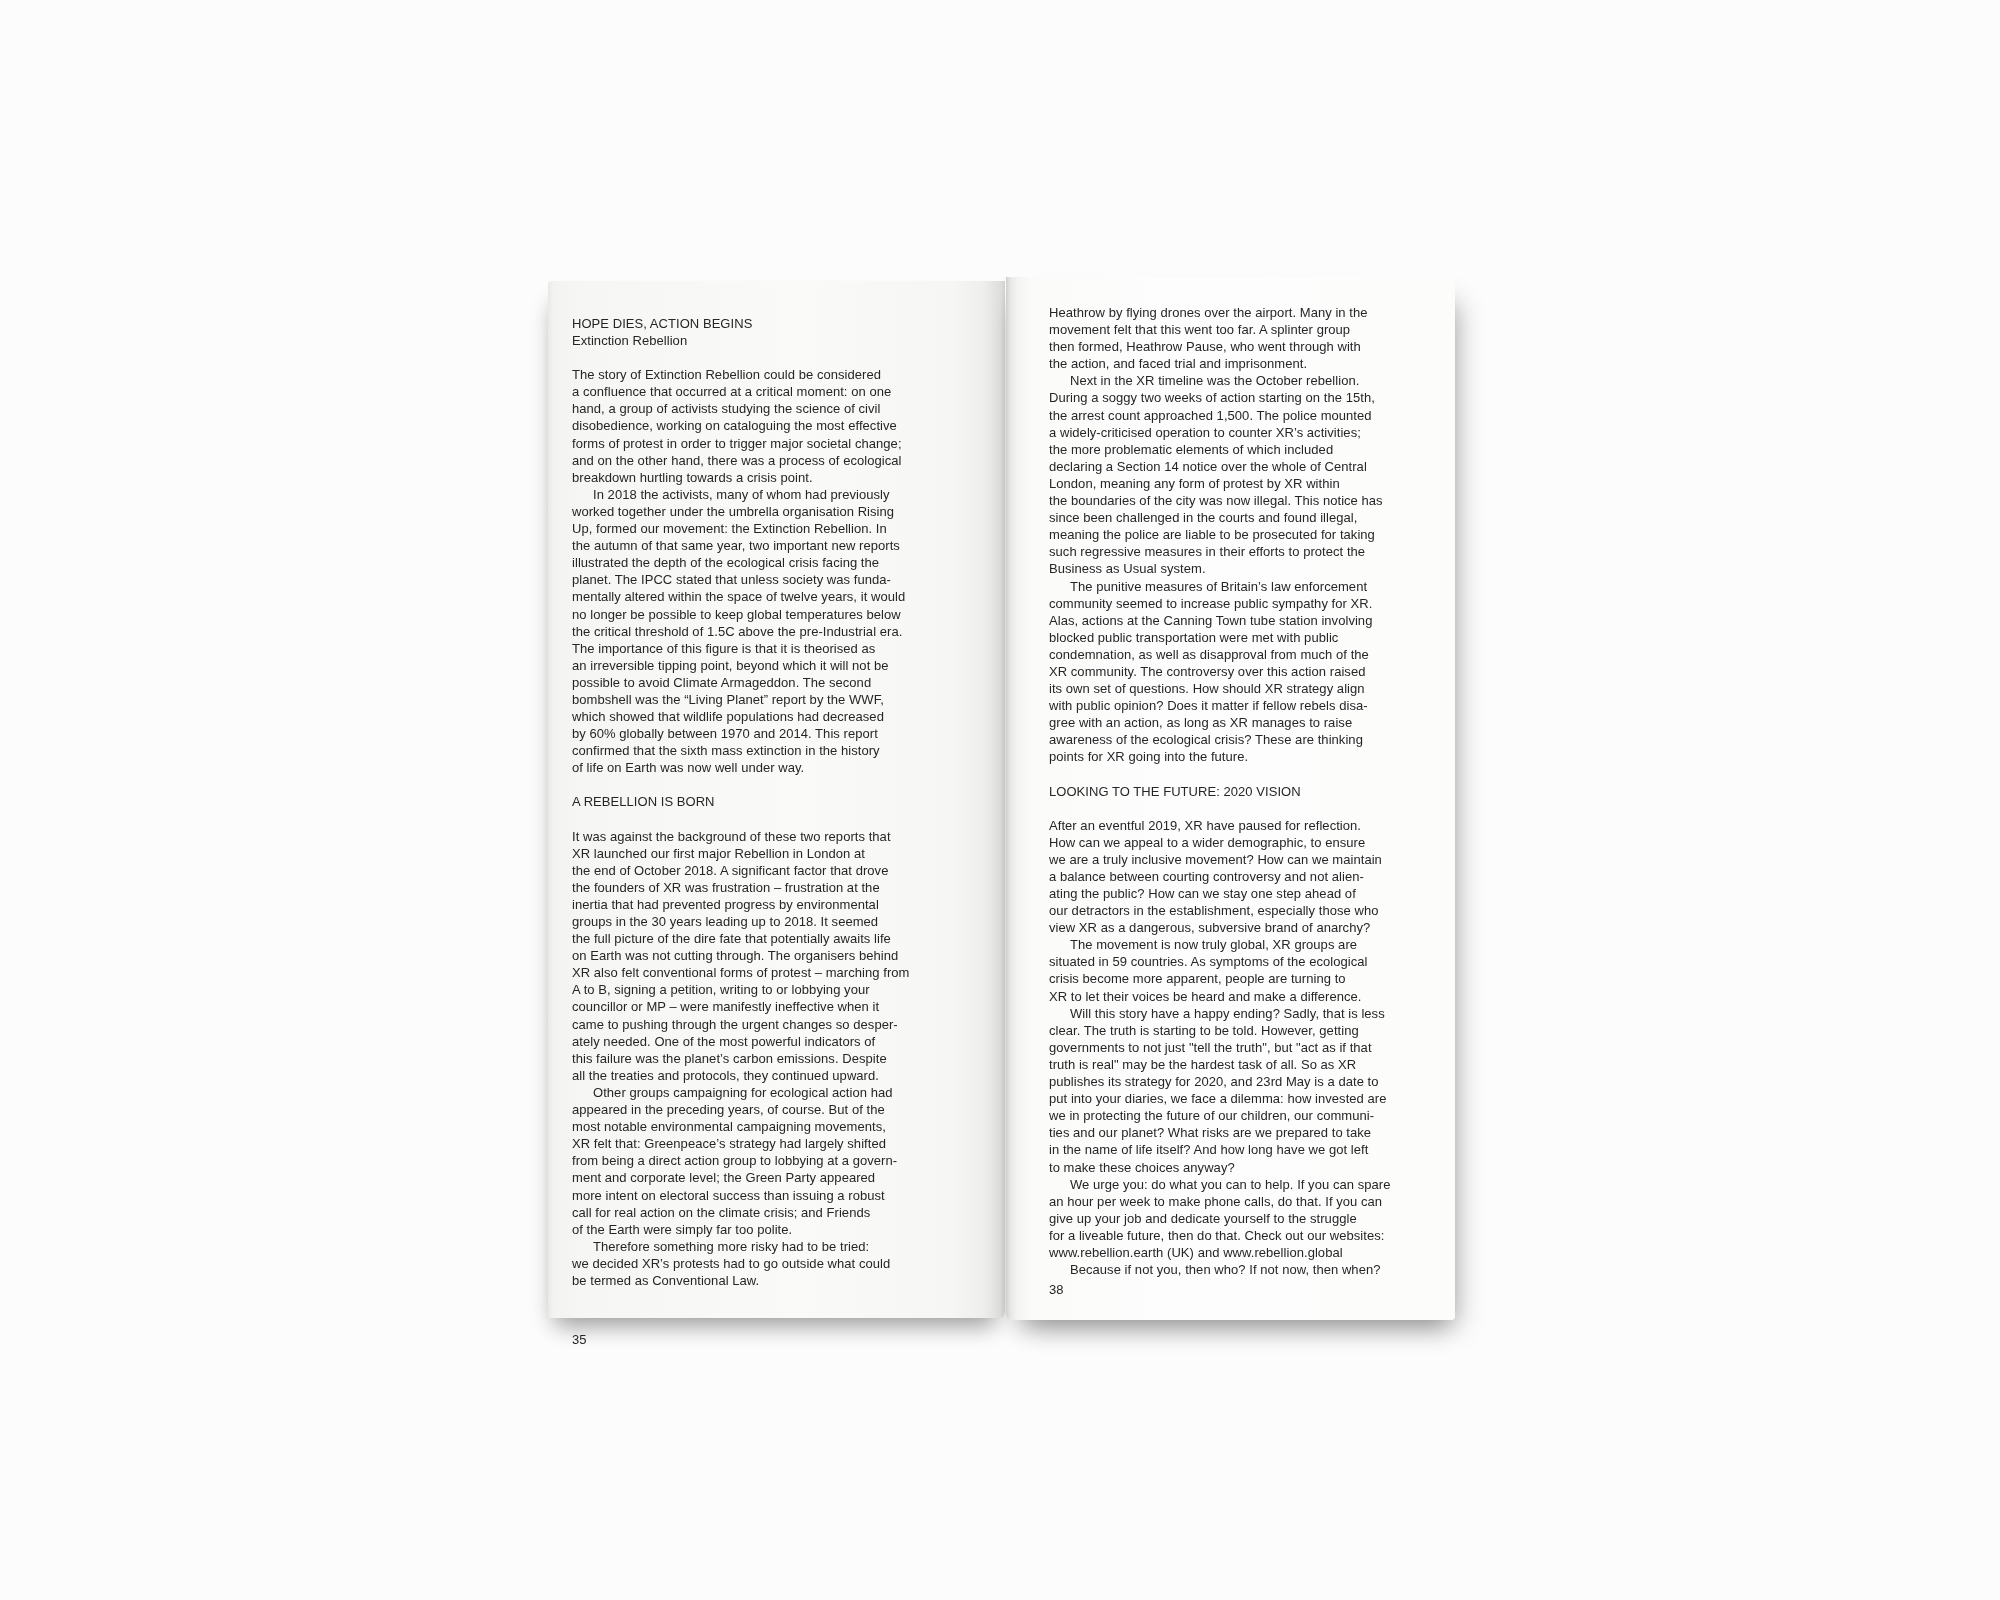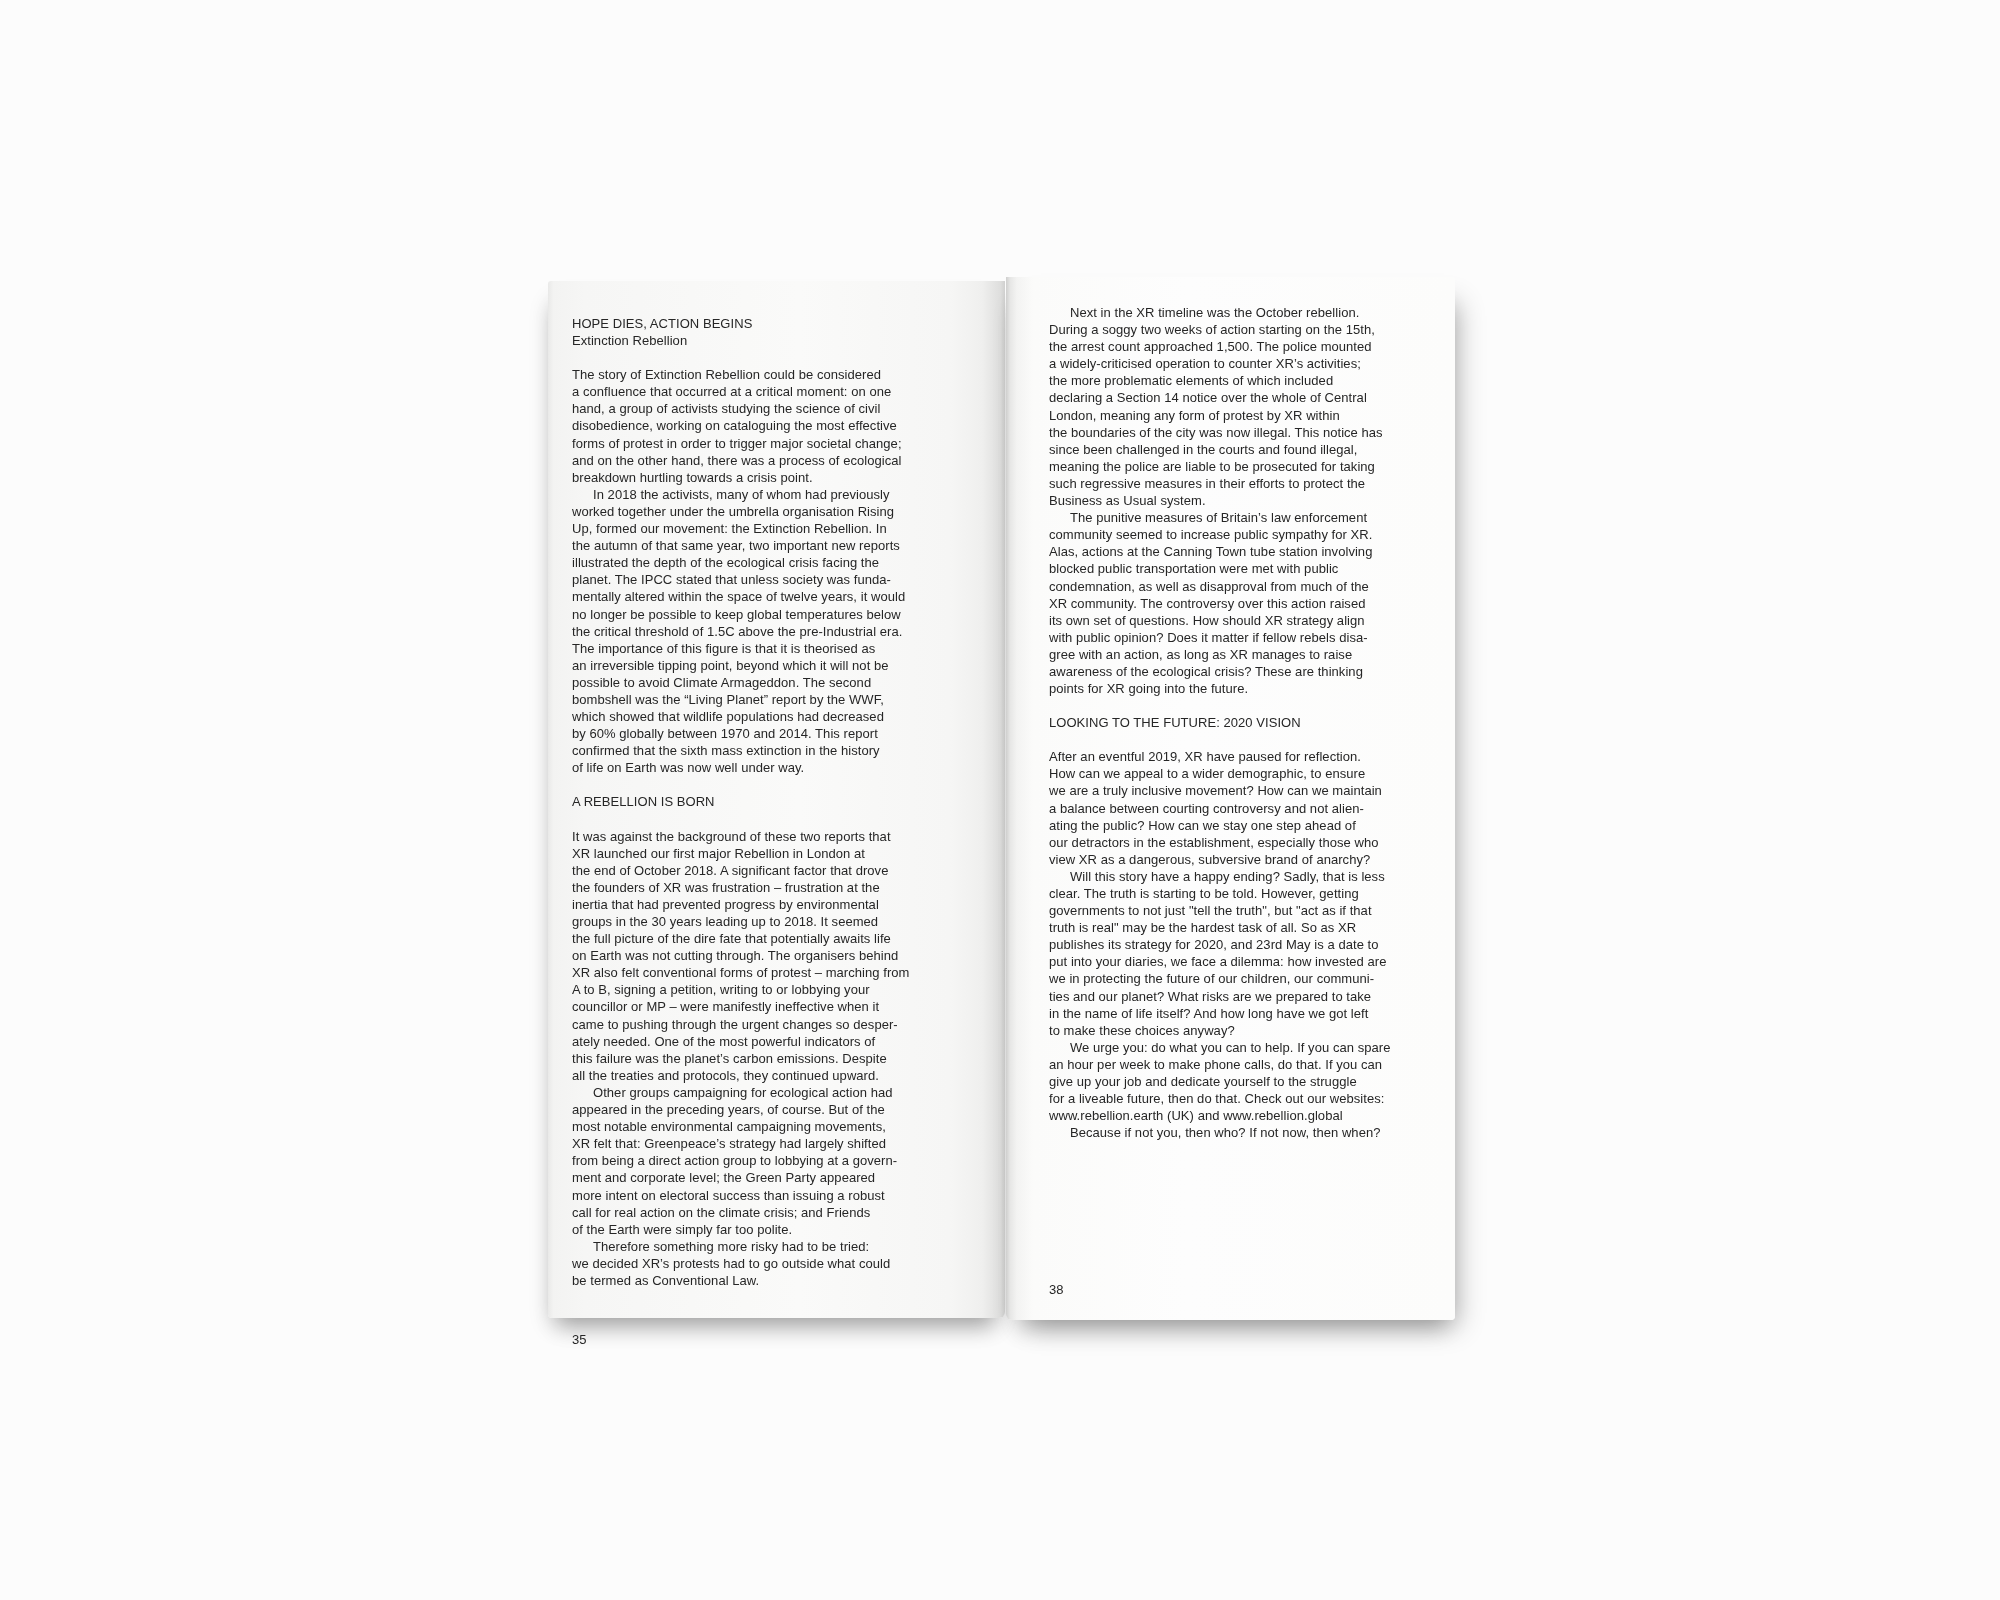--- a/index.html
+++ b/index.html
@@ -128,20 +128,24 @@
 of the Earth were simply far too polite.</p>
       <p class="para indent">Therefore something more risky had to be tried:
 we decided XR’s protests had to go outside what could
 be termed as Conventional Law.</p>
     </div>
     <div class="page-number">35</div>
   </div>
 
   <div class="page page-right">
     <div class="content content-right">
+      <p class="para">Heathrow by flying drones over the airport. Many in the
+movement felt that this went too far. A splinter group
+then formed, Heathrow Pause, who went through with
+the action, and faced trial and imprisonment.</p>
       <p class="para indent">Next in the XR timeline was the October rebellion.
 During a soggy two weeks of action starting on the 15th,
 the arrest count approached 1,500. The police mounted
 a widely-criticised operation to counter XR’s activities;
 the more problematic elements of which included
 declaring a Section 14 notice over the whole of Central
 London, meaning any form of protest by XR within
 the boundaries of the city was now illegal. This notice has
 since been challenged in the courts and found illegal,
 meaning the police are liable to be prosecuted for taking
@@ -159,20 +163,24 @@
 awareness of the ecological crisis? These are thinking
 points for XR going into the future.</p>
       <div class="subhead">LOOKING TO THE FUTURE: 2020 VISION</div>
       <p class="para">After an eventful 2019, XR have paused for reflection.
 How can we appeal to a wider demographic, to ensure
 we are a truly inclusive movement? How can we maintain
 a balance between courting controversy and not alien-
 ating the public? How can we stay one step ahead of
 our detractors in the establishment, especially those who
 view XR as a dangerous, subversive brand of anarchy?</p>
+      <p class="para indent">The movement is now truly global, XR groups are
+situated in 59 countries. As symptoms of the ecological
+crisis become more apparent, people are turning to
+XR to let their voices be heard and make a difference.</p>
       <p class="para indent">Will this story have a happy ending? Sadly, that is less
 clear. The truth is starting to be told. However, getting
 governments to not just "tell the truth", but "act as if that
 truth is real" may be the hardest task of all. So as XR
 publishes its strategy for 2020, and 23rd May is a date to
 put into your diaries, we face a dilemma: how invested are
 we in protecting the future of our children, our communi-
 ties and our planet? What risks are we prepared to take
 in the name of life itself? And how long have we got left
 to make these choices anyway?</p>

